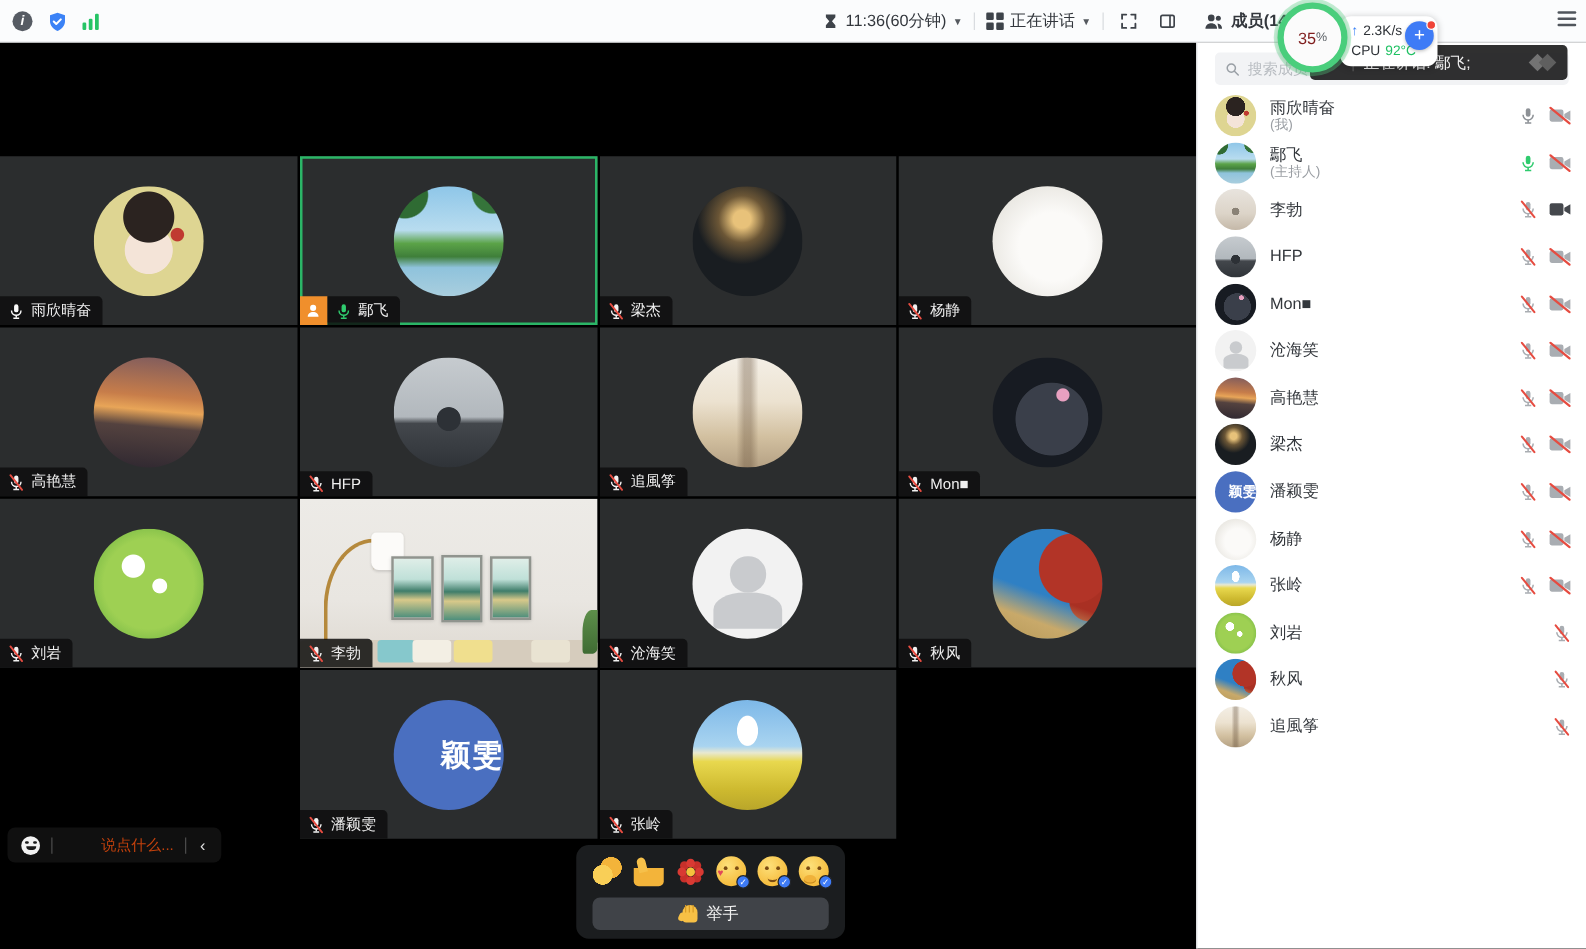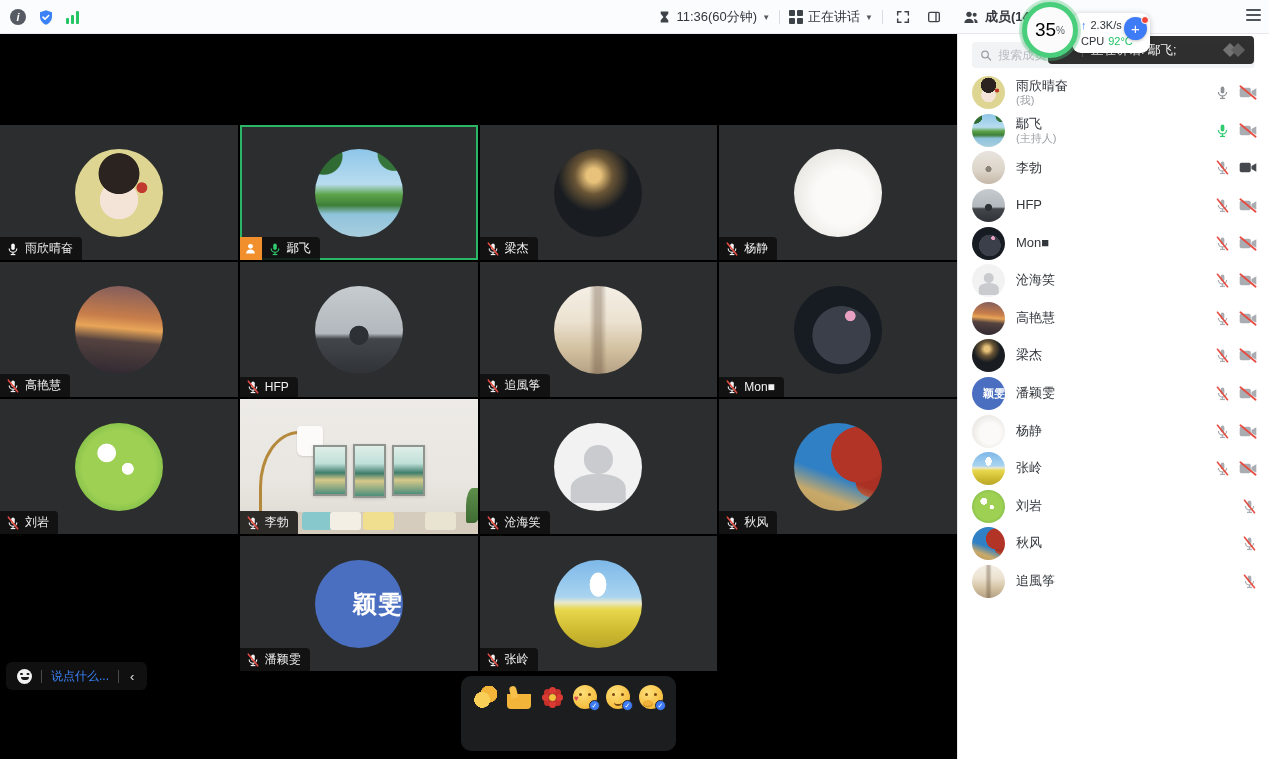--- a/index.html
+++ b/index.html
@@ -118,41 +118,41 @@
   .m-av .av-text { font-size:11px; letter-spacing:0; }
   .m-info { margin-left:11px; display:flex; flex-direction:column; justify-content:center; line-height:1.15; }
   .m-name { font-size:13px; color:#33373c; }
   .m-sub { font-size:11px; color:#9a9ea3; }
   .m-icons { margin-left:auto; display:flex; align-items:center; gap:9px; }
   .panel .micw { width:15px; height:15px; }
   .panel .camw { width:18px; height:15px; }
 
   
   .perf-circle { position:absolute; left:1022px; top:2px; width:56px; height:56px; border-radius:50%; background:#fbfbfb; border:5px solid #49ce7c; box-shadow:0 0 0 3px rgba(85,205,130,.35), 0 1px 4px rgba(0,0,0,.2); z-index:40; display:flex; align-items:center; justify-content:center; cursor:pointer; }
-  .perf-circle .pct { font-size:19px; color:#000000; }
+  .perf-circle .pct { font-size:13px; color:#7f1d1d; }
   .perf-circle .pct-sym { font-size:10px; color:#5d6267; }
   .perf-widget { position:absolute; left:1072px; top:13px; width:78px; height:40px; background:#fff; border-radius:9px; box-shadow:0 1px 6px rgba(0,0,0,.22); z-index:39; padding:4px 0 4px 9px; font-size:11px; color:#2f3338; line-height:16px; }
   .pw-row { display:flex; align-items:center; gap:4px; white-space:nowrap; }
   .up-arrow { color:#3b82f6; font-size:11px; }
   .cpu-temp { color:#1fc163; }
   .plus-btn { position:absolute; left:1124px; top:17px; width:23px; height:23px; border-radius:50%; background:#3e7bf6; color:#fff; font-size:15px; display:flex; align-items:center; justify-content:center; z-index:41; cursor:pointer; box-shadow:0 1px 3px rgba(0,0,0,.25); }
   .plus-dot { position:absolute; right:-2px; top:-1px; width:8px; height:8px; border-radius:50%; background:#f04438; border:1.5px solid #fff; }
   .toast { position:absolute; left:1048px; top:36px; width:206px; height:28px; background:rgba(30,30,30,.92); border-radius:4px; z-index:30; display:flex; align-items:center; color:#f0f0f0; font-size:12.5px; padding:0 8px 0 34px; }
   .toast-divider { width:1px; height:13px; background:#5a5a5a; margin-right:8px; }
   .toast-logo { margin-left:auto; position:relative; width:22px; height:16px; opacity:.75; }
   .toast-logo::before,.toast-logo::after { content:""; position:absolute; width:10px; height:10px; background:#8a8a8a; transform:rotate(45deg); top:3px; }
   .toast-logo::before{ left:1px; } .toast-logo::after{ left:9px; background:#6f6f6f; }
 
   
   .chat-pill { position:absolute; left:6px; top:662px; height:28px; background:rgba(18,18,18,.9); border-radius:6px; display:flex; align-items:center; gap:9px; padding:0 11px; z-index:20; }
   .smiley { position:relative; width:15px; height:15px; border-radius:50%; background:#f2f2f2; }
   .smiley::before { content:""; position:absolute; left:3px; top:4px; width:2.5px; height:2.5px; border-radius:50%; background:#1a1a1a; box-shadow:6.5px 0 0 #1a1a1a; }
   .smiley::after { content:""; position:absolute; left:3.5px; top:8px; width:8px; height:3.5px; border-radius:0 0 5px 5px; background:#1a1a1a; }
   .chat-divider { width:1px; height:13px; background:#4a4a4a; }
-  .chat-placeholder { font-size:12px; color:#3b82f6; }
+  .chat-placeholder { font-size:12px; color:#c2410c;margin-left:30px; }
   .chat-collapse { color:#e0e0e0; font-size:13px; cursor:pointer; padding:0 2px; }
 
   
   .reactions { position:absolute; left:461px; top:676px; width:215px; height:75px; background:rgba(28,30,32,.96); border-radius:10px; z-index:20; padding:9px 13px 9px; }
   .emoji-row { display:flex; justify-content:space-between; align-items:center; }
   .emoji { position:relative; width:24px; height:24px; cursor:pointer; }
   .face { border-radius:50%; background:radial-gradient(circle at 38% 32%, #fde07a, #f6bd3f 70%, #eda728 100%); }
   .face::before { content:""; position:absolute; left:6px; top:8px; width:3px; height:3px; border-radius:50%; background:#7a4b12; box-shadow:9px 0 0 #7a4b12; }
   .e-kiss::after { content:"\2665"; position:absolute; left:1px; top:9px; font-size:8px; color:#e0485a; }
   .e-pleading::after { content:""; position:absolute; left:8px; top:15px; width:8px; height:4px; border-radius:0 0 6px 6px; border-bottom:2px solid #7a4b12; }
@@ -962,15 +962,19 @@
         <span class="emoji face e-kiss">
           <span class="v-badge">✓</span>
         </span>
         <span class="emoji face e-pleading">
           <span class="v-badge">✓</span>
         </span>
         <span class="emoji face e-thinking">
           <span class="v-badge">✓</span>
         </span>
       </div>
+    <div class="raise-btn">
+      <span class="hand-ico"></span>
+      <span>举手</span>
+    </div>
   </div>
 
 </div>
 
 </body></html>

